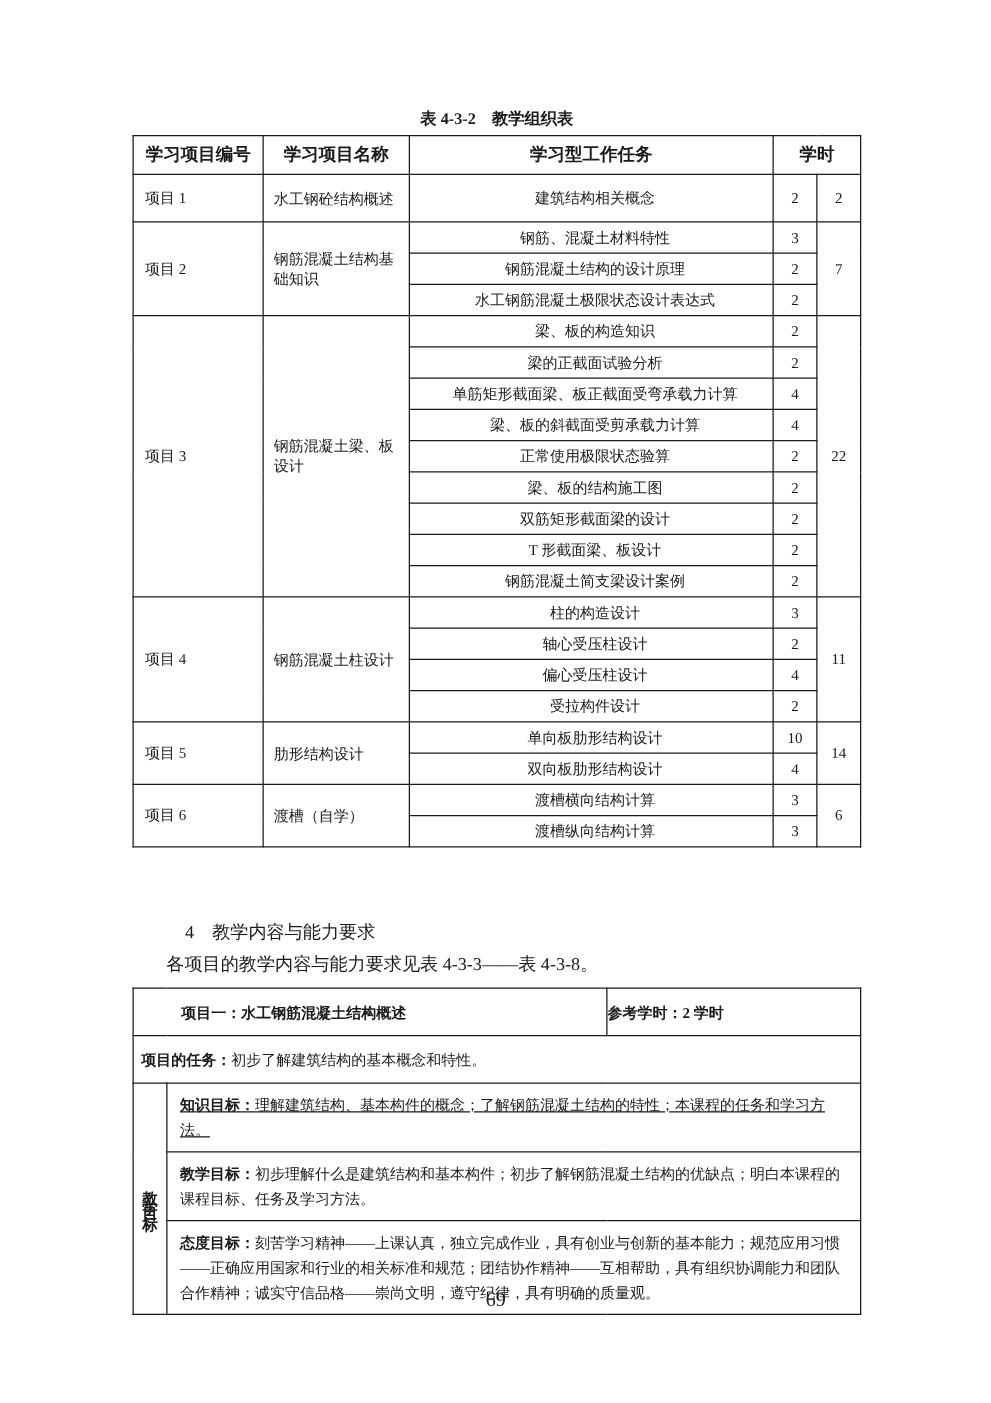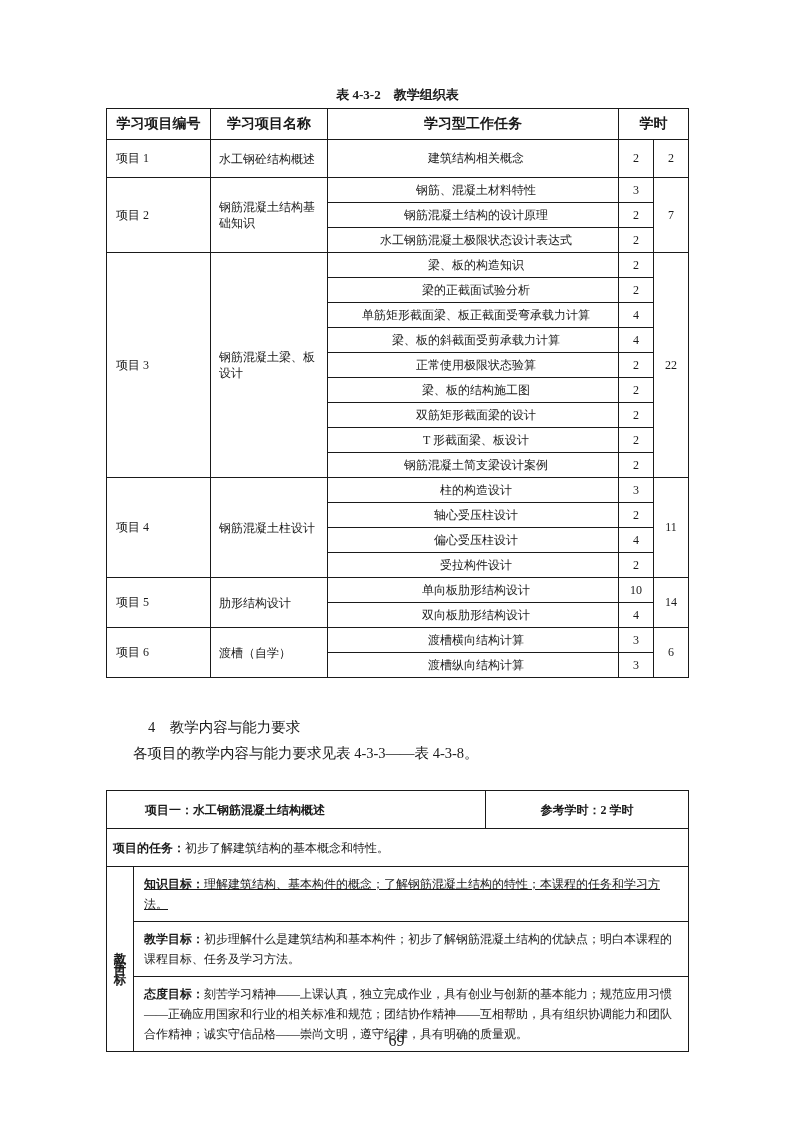--- a/index.html
+++ b/index.html
@@ -30,33 +30,33 @@
   #org-table td { font-size: 12px; }
   #org-table tr { height: 25px; }
   #org-table tr.tall { height: 38px; }
   .cell-id   { padding-left: 9px; }
   .cell-name { padding-left: 8px; padding-right: 5px; line-height: 16px; }
   .cell-task { padding-left: 10px; padding-right: 4px; text-align: center; }
   .cell-num  { text-align: center; }
 
   
   #section-block { position: absolute; left: 107px; top: 714px; width: 581px; font-size: 14.5px; line-height: 26px; }
-  #section-heading { padding-left: 41px; }
+  #section-heading { padding-left: 41px; margin-top: 19px; }
   #section-body    { padding-left: 26px; }
 
   
   #req-table { position: absolute; left: 106px; top: 790px; width: 582px; }
   #req-table td { font-size: 12px; line-height: 20px; }
   .req-project-cell {
     font-weight: bold; font-size: 13.5px;
     padding-left: 38px; height: 38px;
   }
   .req-hours-cell {
     font-weight: bold; font-size: 13.5px;
-    text-align: center; height: 38px;
+    height: 38px;
   }
   .req-task-cell { padding: 8px 8px 8px 6px; height: 38px; }
   .goal-cell { padding: 7px 8px 7px 10px; }
   .goal-cell.k { height: 36px; text-decoration: underline; }
   .goal-cell.s { height: 52px; }
   .goal-cell.a { height: 68px; }
   .bold-label { font-weight: bold; }
   .vertical-label-cell {
     text-align: center; vertical-align: middle; font-weight: bold;
   }

